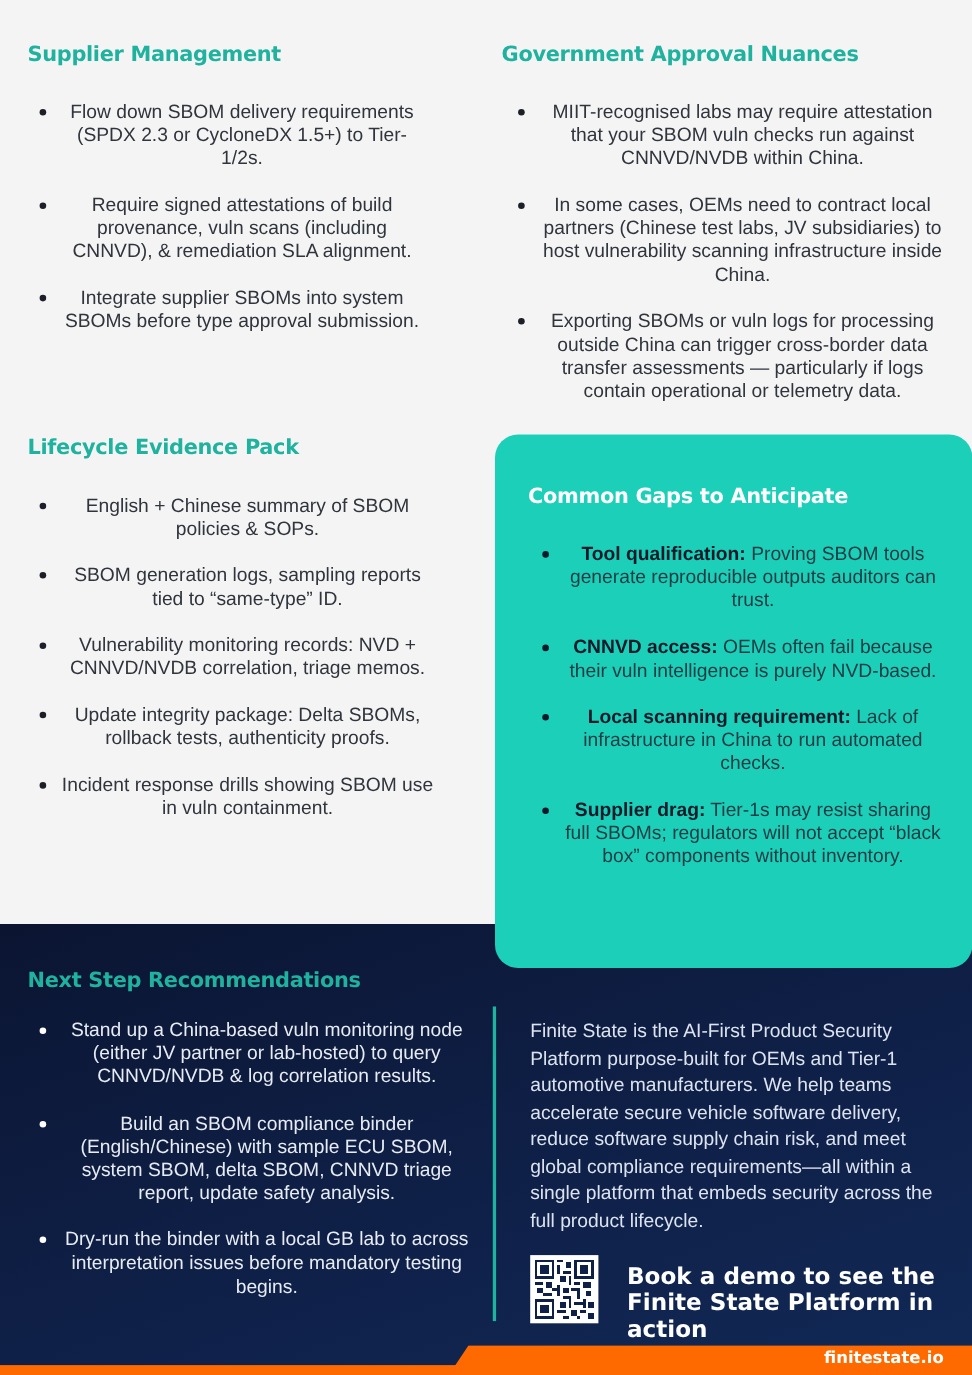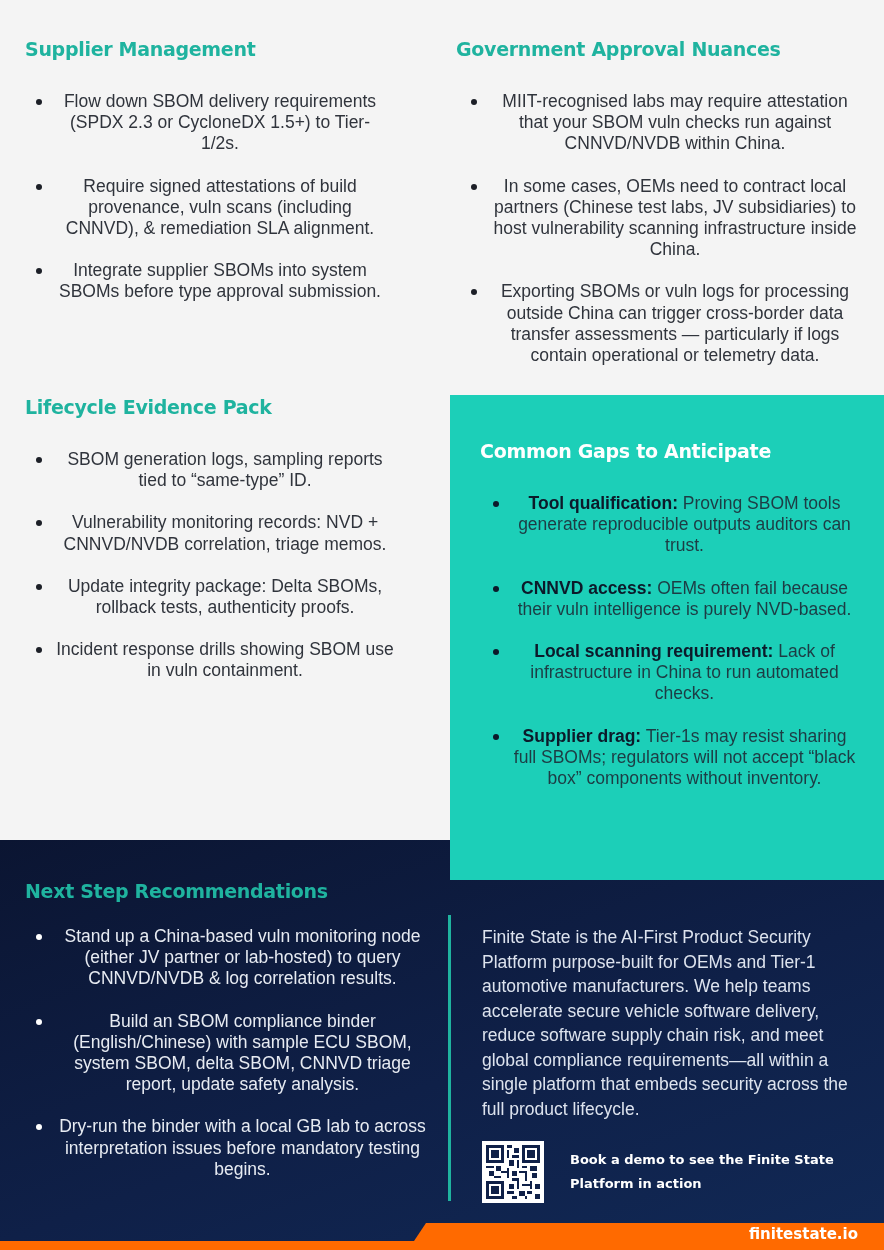--- a/index.html
+++ b/index.html
@@ -52,20 +52,21 @@
     #s2-list  { left: 490px; top: 91px; width: 370px; }
     #s3-title { left: 25px; top: 396px; }
     #s3-list  { left: 55px; top: 449px; width: 340px; }
 
     #teal-box {
       position: absolute;
       left: 450px; top: 395px;
       width: 434px; height: 485px;
       background: #1ccfb8;
       z-index: 2;
+      border-radius: 21px;
     }
     #s4-title { left: 30px; top: 45px; color: #ffffff; }
     #s4-list  { left: 62px; top: 98px; width: 345px; color: #1d3c44; }
     #s4-list li::before { background: #0c1a2a; }
 
     #dark-band {
       position: absolute;
       left: 0; top: 840px;
       width: 884px; height: 410px;
       background: linear-gradient(160deg, #0b1532 0%, #0f2048 55%, #112956 100%);
@@ -97,21 +98,21 @@
       background: #ffffff;
       padding: 4px;
     }
     #qr svg { width: 54px; height: 54px; display: block; }
     #cta {
       position: absolute;
       left: 570px; top: 308px;
       width: 290px;
       font-family: "DejaVu Sans", sans-serif;
       font-weight: bold;
-      font-size: 13px;
+      font-size: 21px;
       line-height: 24px;
       color: #ffffff;
     }
 
     #footer-strip {
       position: absolute;
       left: 0; top: 1241px;
       width: 884px; height: 9px;
       background: #ff6a00;
       z-index: 3;
@@ -146,20 +147,21 @@
 
 <h2 class="heading" id="s2-title">Government Approval Nuances</h2>
 <ul class="blist" id="s2-list">
   <li>MIIT-recognised labs may require attestation that your SBOM vuln checks run against CNNVD/NVDB within China.</li>
   <li>In some cases, OEMs need to contract local partners (Chinese test labs, JV subsidiaries) to host vulnerability scanning infrastructure inside China.</li>
   <li>Exporting SBOMs or vuln logs for processing outside China can trigger cross-border data transfer assessments — particularly if logs contain operational or telemetry data.</li>
 </ul>
 
 <h2 class="heading" id="s3-title">Lifecycle Evidence Pack</h2>
 <ul class="blist" id="s3-list">
+  <li>English + Chinese summary of SBOM policies &amp; SOPs.</li>
   <li>SBOM generation logs, sampling reports tied to “same-type” ID.</li>
   <li>Vulnerability monitoring records: NVD + CNNVD/NVDB correlation, triage memos.</li>
   <li>Update integrity package: Delta SBOMs, rollback tests, authenticity proofs.</li>
   <li>Incident response drills showing SBOM use in vuln containment.</li>
 </ul>
 
 <div id="teal-box">
   <h2 class="heading" id="s4-title">Common Gaps to Anticipate</h2>
   <ul class="blist" id="s4-list">
     <li><b>Tool qualification:</b><span> Proving SBOM tools generate reproducible outputs auditors can trust.</span></li>

